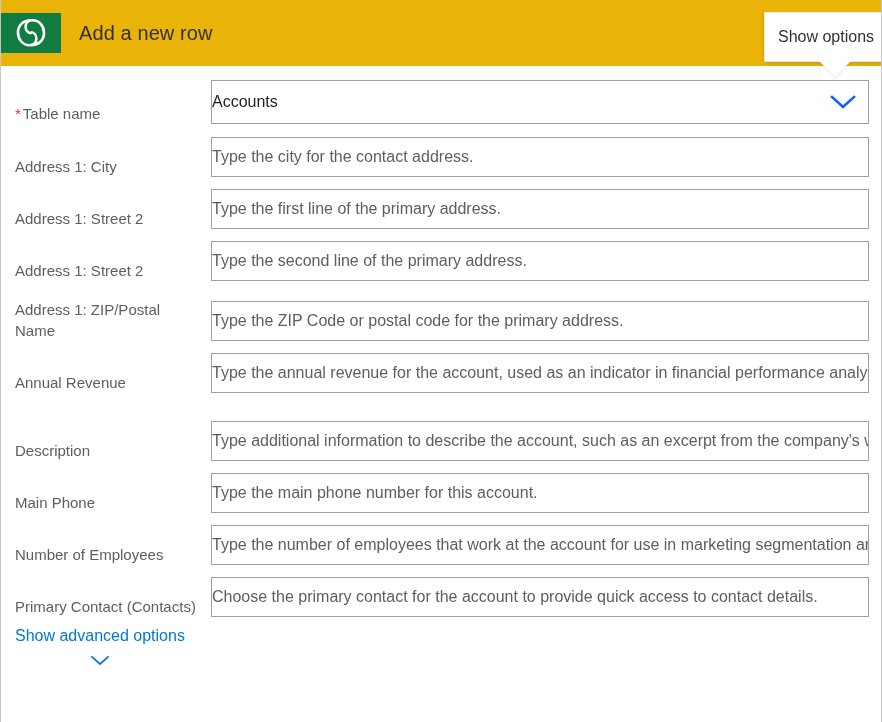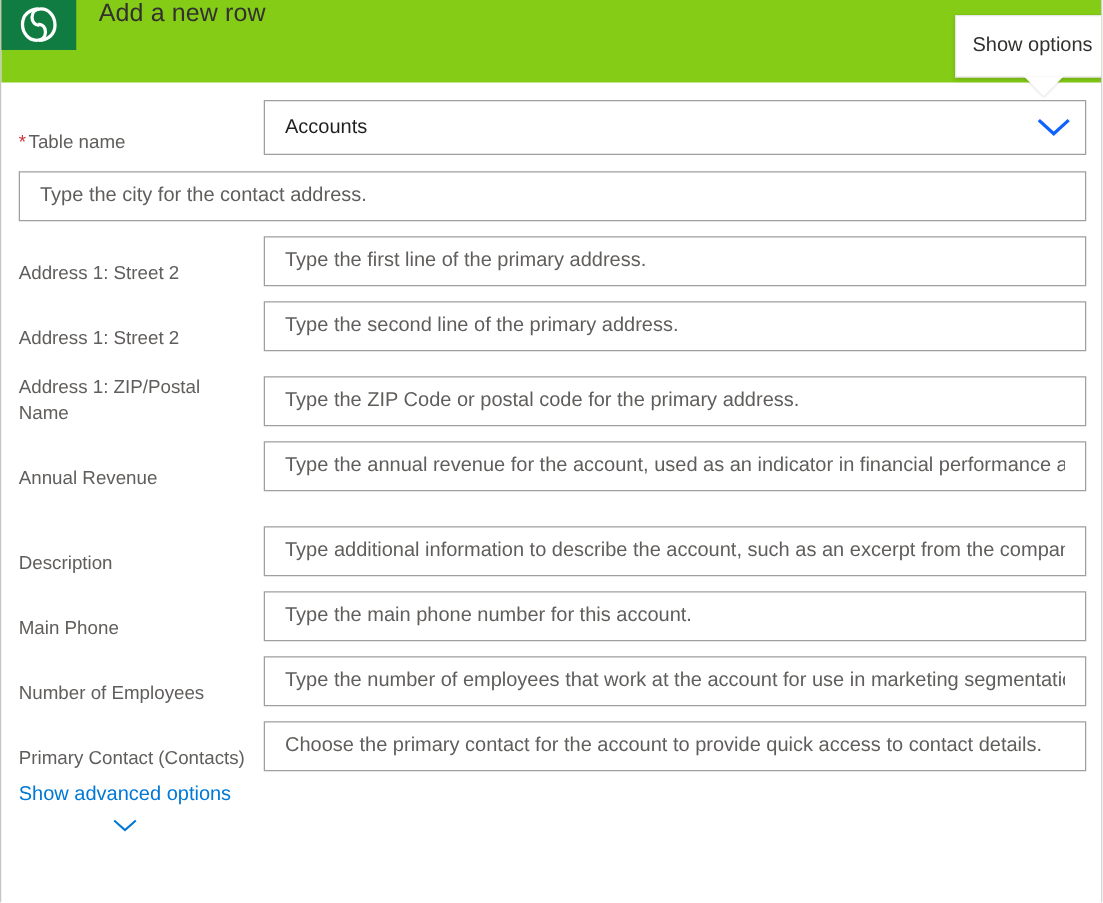--- a/index.html
+++ b/index.html
@@ -23,23 +23,23 @@
     border-top: none;
     border-bottom: none;
     background: #ffffff;
     overflow: hidden;
   }
 
   
   .header {
     position: relative;
     display: flex;
-    align-items: flex-start;
+    align-items: center;
     height: 66px;
-    background: #84cc16;
+    background: #eab308;
   }
   .logo-box {
     width: 60px;
     min-width: 60px;
     background: #107c41;
     display: flex;
     align-items: center;
     justify-content: center;
   }
   .logo-box svg { display: block; }
@@ -120,21 +120,21 @@
     min-width: 0;
   }
   .field {
     position: relative;
     box-sizing: border-box;
     height: 40px;
     border: 1px solid #a19f9d;
     background: #ffffff;
     display: flex;
     align-items: center;
-    padding: 0 16px;
+    padding: 0 0;
     font-size: 16px;
     line-height: 38px;
     white-space: nowrap;
     overflow: hidden;
     color: #605e5c;
   }
   .field.value-set { color: #201f1e; }
   .field.tall { height: 44px; }
   .field .ftext {
     display: block;
@@ -202,20 +202,21 @@
             <svg width="26" height="16" viewBox="0 0 26 16" aria-hidden="true">
               <path d="M2 3 L13 13 L24 3" fill="none" stroke="#0f62fe" stroke-width="2.6" stroke-linecap="square"></path>
             </svg>
           </span>
         </div>
       </div>
     </div>
 
 
     <div class="row" style="margin-top:13px">
+      <div class="label">Address 1: City</div>
       <div class="field-wrap">
         <div class="field">
           <span class="ftext">Type the city for the contact address.</span>
         </div>
       </div>
     </div>
 
     <div class="row" style="margin-top:12px">
       <div class="label">Address 1: Street 2</div>
       <div class="field-wrap">

